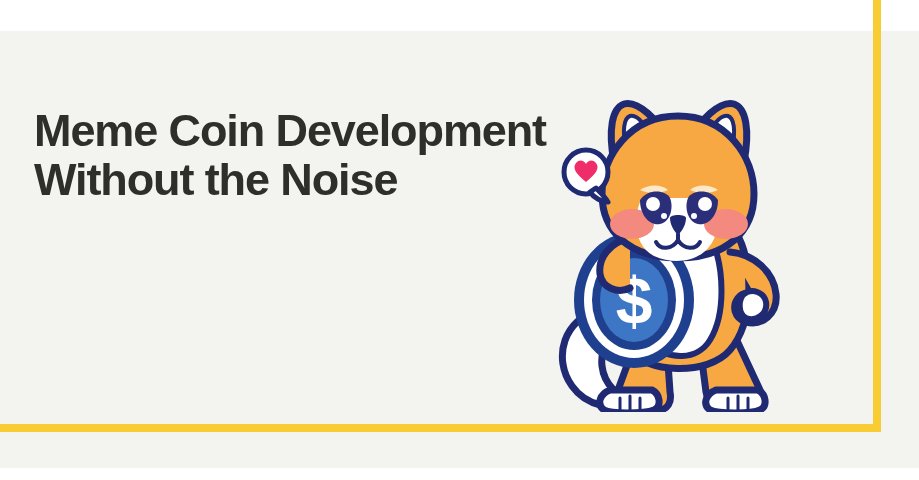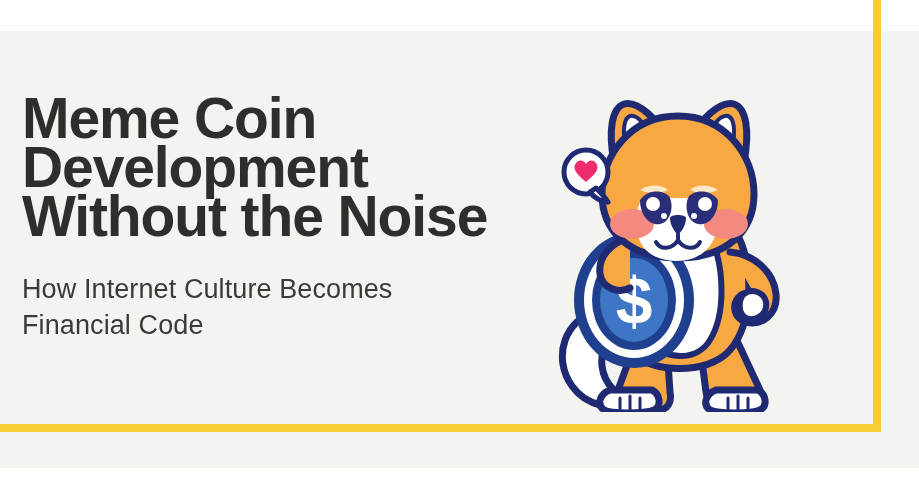--- a/index.html
+++ b/index.html
@@ -51,24 +51,24 @@
     background:#facc33;
   }
 
   
   .text-block{
     position:absolute;
     left:22px; top:94px;
     width:580px;
   }
   .headline{
-    margin:0;
+    margin:12px;
     font-family:"Liberation Sans", sans-serif;
     font-weight:bold;
-    font-size:57px;
+    font-size:45px;
     line-height:49px;
     letter-spacing:-1.1px;
     color:#2e2f2a;
     white-space:pre-line;
   }
   .subhead{
     margin:30px 0 0 0;
     font-family:"Liberation Sans", sans-serif;
     font-weight:normal;
     font-size:27px;
@@ -94,22 +94,20 @@
   <div class="cream-panel"></div>
   <div class="top-white-strip"></div>
   <div class="bottom-white-strip"></div>
 
   <div class="rule-vertical"></div>
   <div class="rule-horizontal"></div>
 
   <div class="text-block">
     <h1 class="headline">Meme Coin Development
 Without the Noise</h1>
-    <p class="subhead">How Internet Culture Becomes
-Financial Code</p>
   </div>
 
   <div class="mascot">
     <svg viewBox="0 0 260 340" xmlns="http://www.w3.org/2000/svg">
 
       <g>
         <path d="M52 238 C16 246 4 286 24 314 C38 334 66 340 88 330
                  C70 326 56 312 54 294 C52 276 62 258 80 250 Z" fill="#ffffff" stroke="#1f2a73" stroke-width="7" stroke-linejoin="round"></path>
       </g>
 

